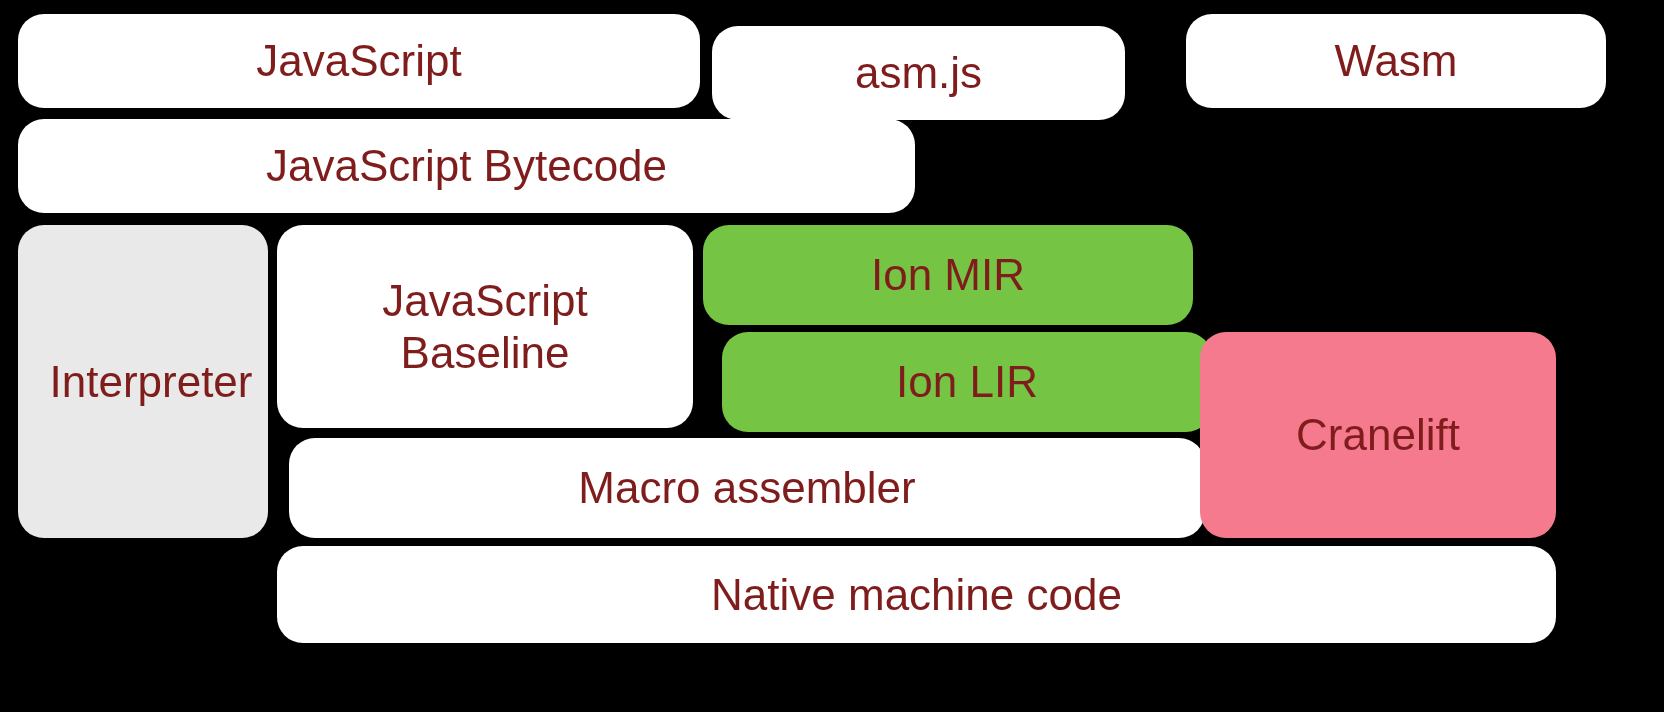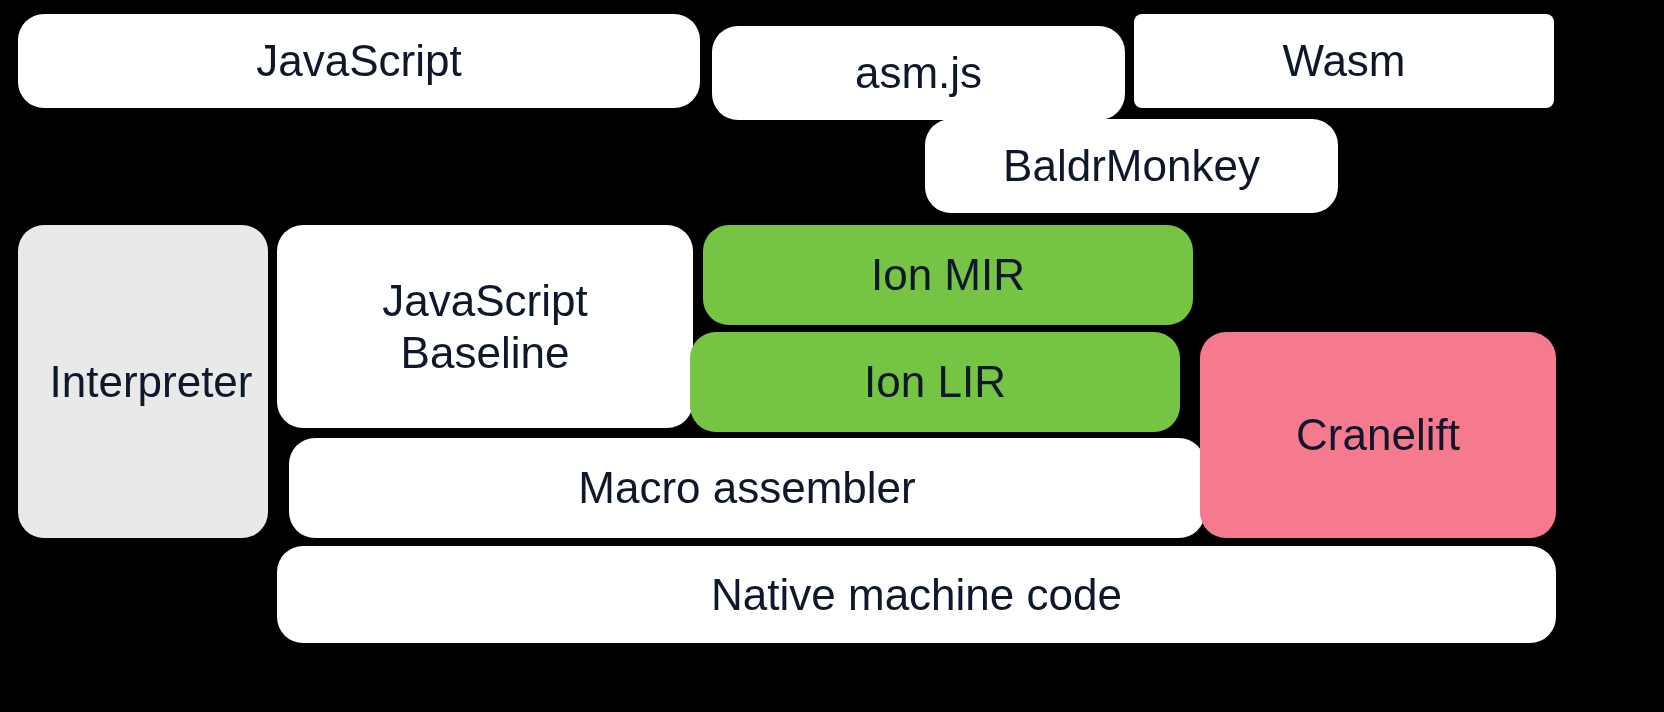--- a/index.html
+++ b/index.html
@@ -18,21 +18,21 @@
     background: #000000;
     overflow: hidden;
   }
   .box {
     position: absolute;
     box-sizing: border-box;
     display: flex;
     align-items: center;
     justify-content: center;
     text-align: center;
-    color: #0f172a;
+    color: #7f1d1d;
     font-family: "Liberation Sans", sans-serif;
     font-size: 44px;
     font-weight: 400;
     line-height: 1.12;
     border-radius: 26px;
     background: #ffffff;
     white-space: pre-line;
     letter-spacing: 0px;
     user-select: none;
   }
@@ -41,23 +41,23 @@
   .box.green   { background: #76c443; }
   .box.pink    { background: #f57a8e; }
   .box.two-line { line-height: 1.18; }
 </style>
 </head>
 <body>
 
 <div id="stage">
     <div class="box white" style="left: 18px; top: 14px; width: 682px; height: 94px;"><span>JavaScript</span></div>
     <div class="box white" style="left: 712px; top: 14px; width: 413px; height: 94px; margin-top: 12px;"><span>asm.js</span></div>
-    <div class="box white" style="left: 1134px; top: 14px; width: 420px; height: 94px; border-radius: 8px;"><span>Wasm</span></div>
-    <div class="box white" style="left: 925px; top: 119px; width: 413px; height: 94px;"><span>BaldrMonkey</span></div>
+    <div class="box white" style="left: 1186px; top: 14px; width: 420px; height: 94px;"><span>Wasm</span></div>
+    <div class="box white" style="left: 18px; top: 119px; width: 897px; height: 94px;"><span>JavaScript Bytecode</span></div>
     <div class="box grey" style="left: 18px; top: 225px; width: 250px; height: 313px; padding-left: 16px;"><span>Interpreter</span></div>
     <div class="box white two-line" style="left: 277px; top: 225px; width: 416px; height: 203px;"><span>JavaScript
 Baseline</span></div>
     <div class="box green" style="left: 703px; top: 225px; width: 490px; height: 100px;"><span>Ion MIR</span></div>
-    <div class="box green" style="left: 690px; top: 332px; width: 490px; height: 100px; text-align: center;"><span>Ion LIR</span></div>
+    <div class="box green" style="left: 722px; top: 332px; width: 490px; height: 100px; text-align: center;"><span>Ion LIR</span></div>
     <div class="box white" style="left: 289px; top: 438px; width: 916px; height: 100px;"><span>Macro assembler</span></div>
     <div class="box white" style="left: 277px; top: 546px; width: 1279px; height: 97px;"><span>Native machine code</span></div>
     <div class="box pink" style="left: 1200px; top: 332px; width: 356px; height: 206px;"><span>Cranelift</span></div>
   </div>
 
 </body></html>

